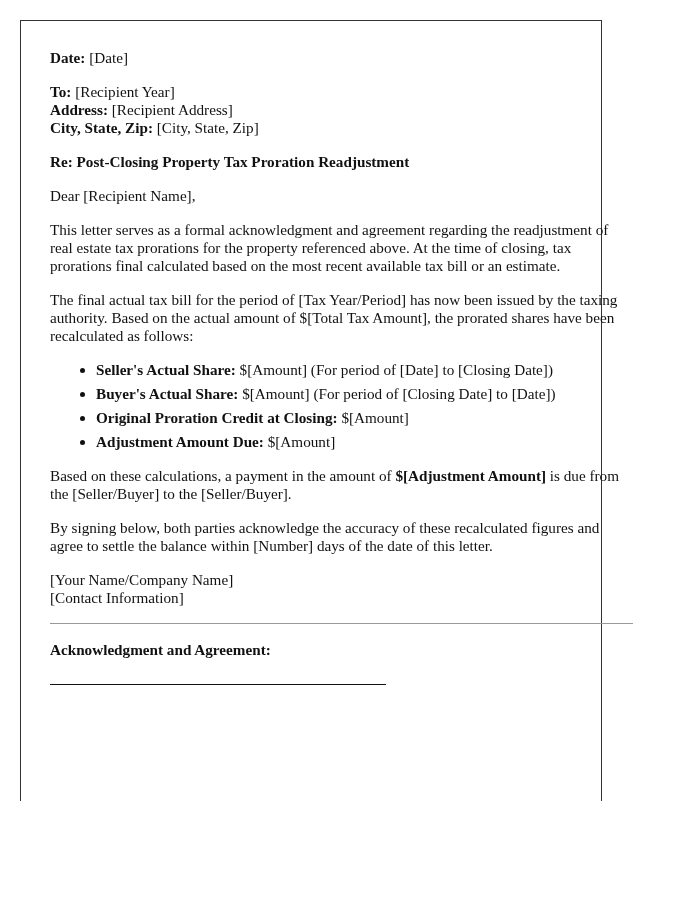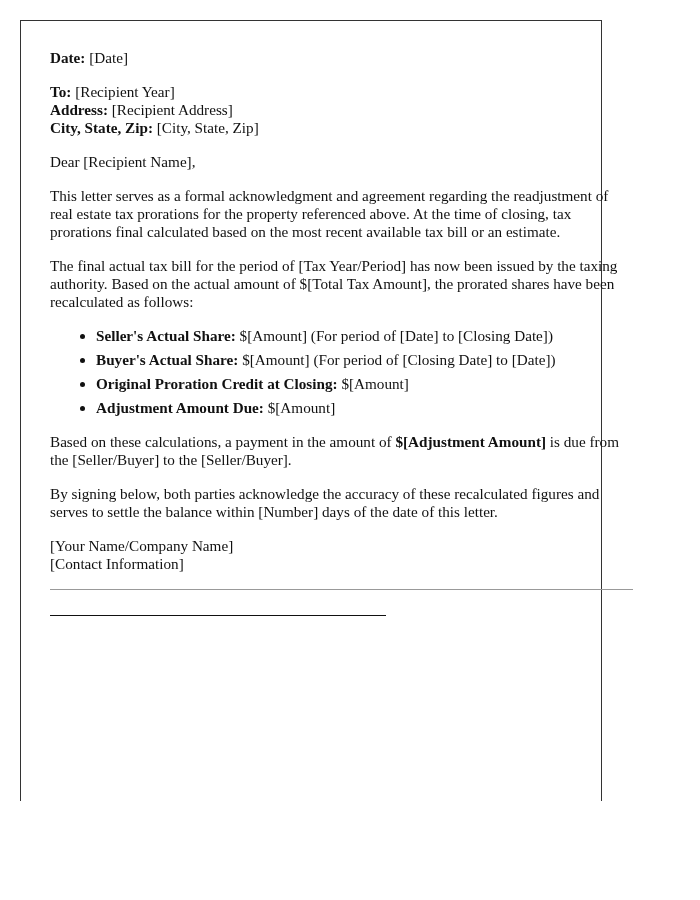--- a/index.html
+++ b/index.html
@@ -35,44 +35,46 @@
   <div class="content">
 
     <p><b>Date:</b> <span>[Date]</span></p>
 
     <p>
       <b>To:</b> <span>[Recipient Year]</span><br>
       <b>Address:</b> <span>[Recipient Address]</span><br>
       <b>City, State, Zip:</b> <span>[City, State, Zip]</span>
     </p>
 
+    <p><b>Re: Post-Closing Property Tax Proration Readjustment</b></p>
 
 
     <p>Dear [Recipient Name],</p>
 
     <p>This letter serves as a formal acknowledgment and agreement regarding the readjustment of real estate tax prorations for the property referenced above. At the time of closing, tax prorations final calculated based on the most recent available tax bill or an estimate.</p>
 
     <p>The final actual tax bill for the period of [Tax Year/Period] has now been issued by the taxing authority. Based on the actual amount of $[Total Tax Amount], the prorated shares have been recalculated as follows:</p>
 
     <ul>
       <li><b>Seller's Actual Share:</b><span> $[Amount] (For period of [Date] to [Closing Date])</span></li>
       <li><b>Buyer's Actual Share:</b><span> $[Amount] (For period of [Closing Date] to [Date])</span></li>
       <li><b>Original Proration Credit at Closing:</b><span> $[Amount]</span></li>
       <li><b>Adjustment Amount Due:</b><span> $[Amount]</span></li>
     </ul>
 
     <p><span>Based on these calculations, a payment in the amount of </span><b>$[Adjustment Amount]</b><span> is due from the [Seller/Buyer] to the [Seller/Buyer].</span></p>
 
-    <p>By signing below, both parties acknowledge the accuracy of these recalculated figures and serves to settle the balance within [Number] days of the date of this letter.</p>
+    <p>By signing below, both parties acknowledge the accuracy of these recalculated figures and agree to settle the balance within [Number] days of the date of this letter.</p>
 
 
     <p style="">
       <span>[Your Name/Company Name]</span><br>
       <span>[Contact Information]</span>
     </p>
 
     <div class="hr"></div>
 
+    <p style="margin-bottom:0;"><b>Acknowledgment and Agreement:</b></p>
 
     <div class="sig-line"></div>
 
   </div>
 </div>
 
 </body></html>

